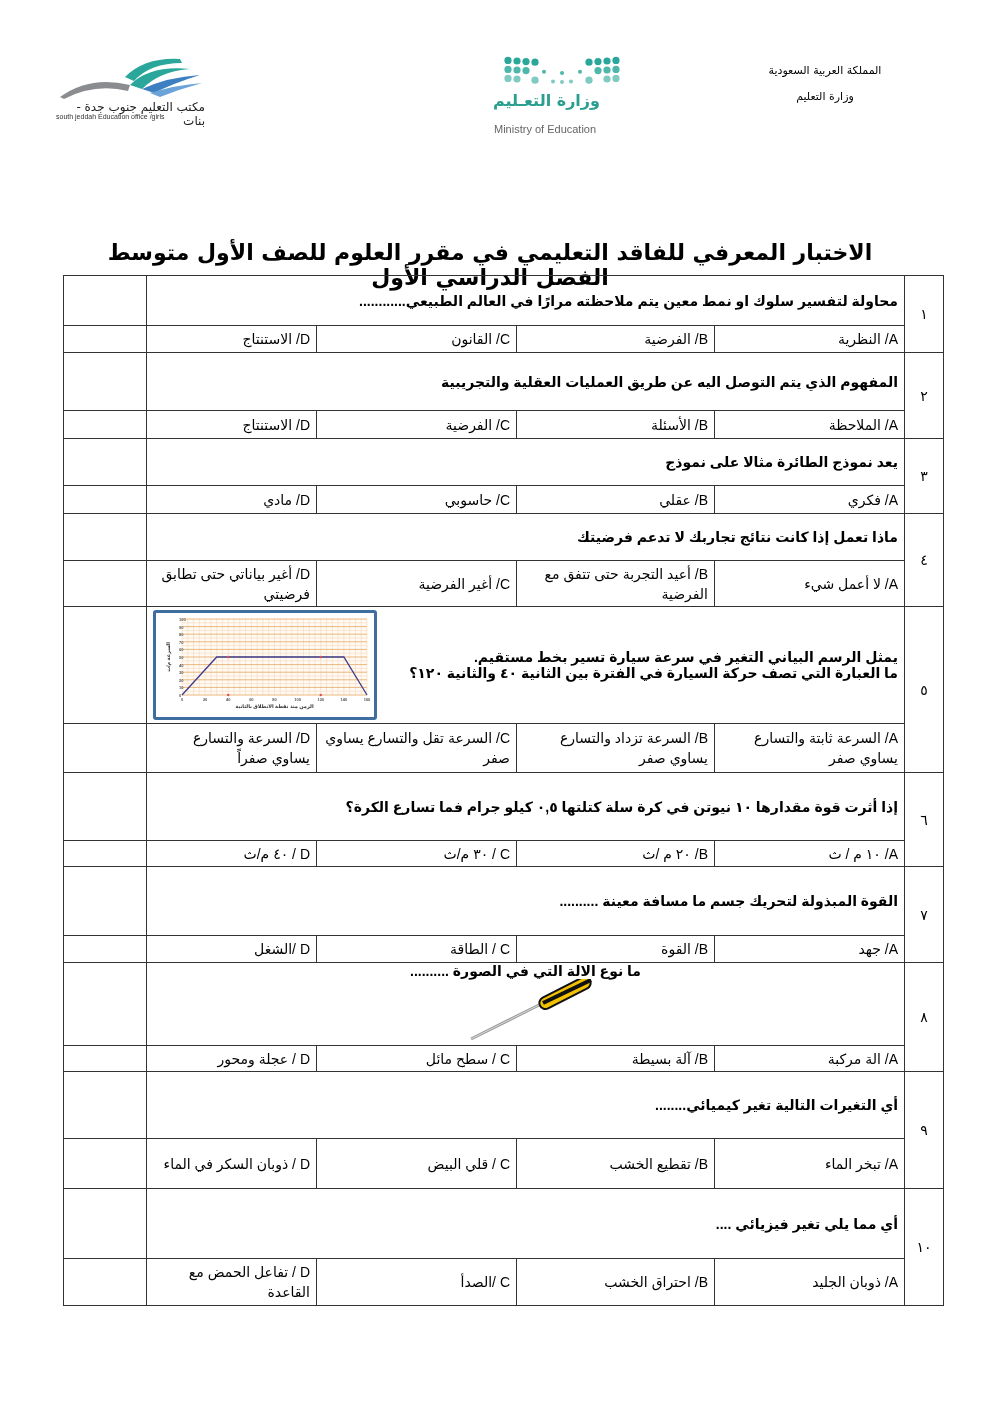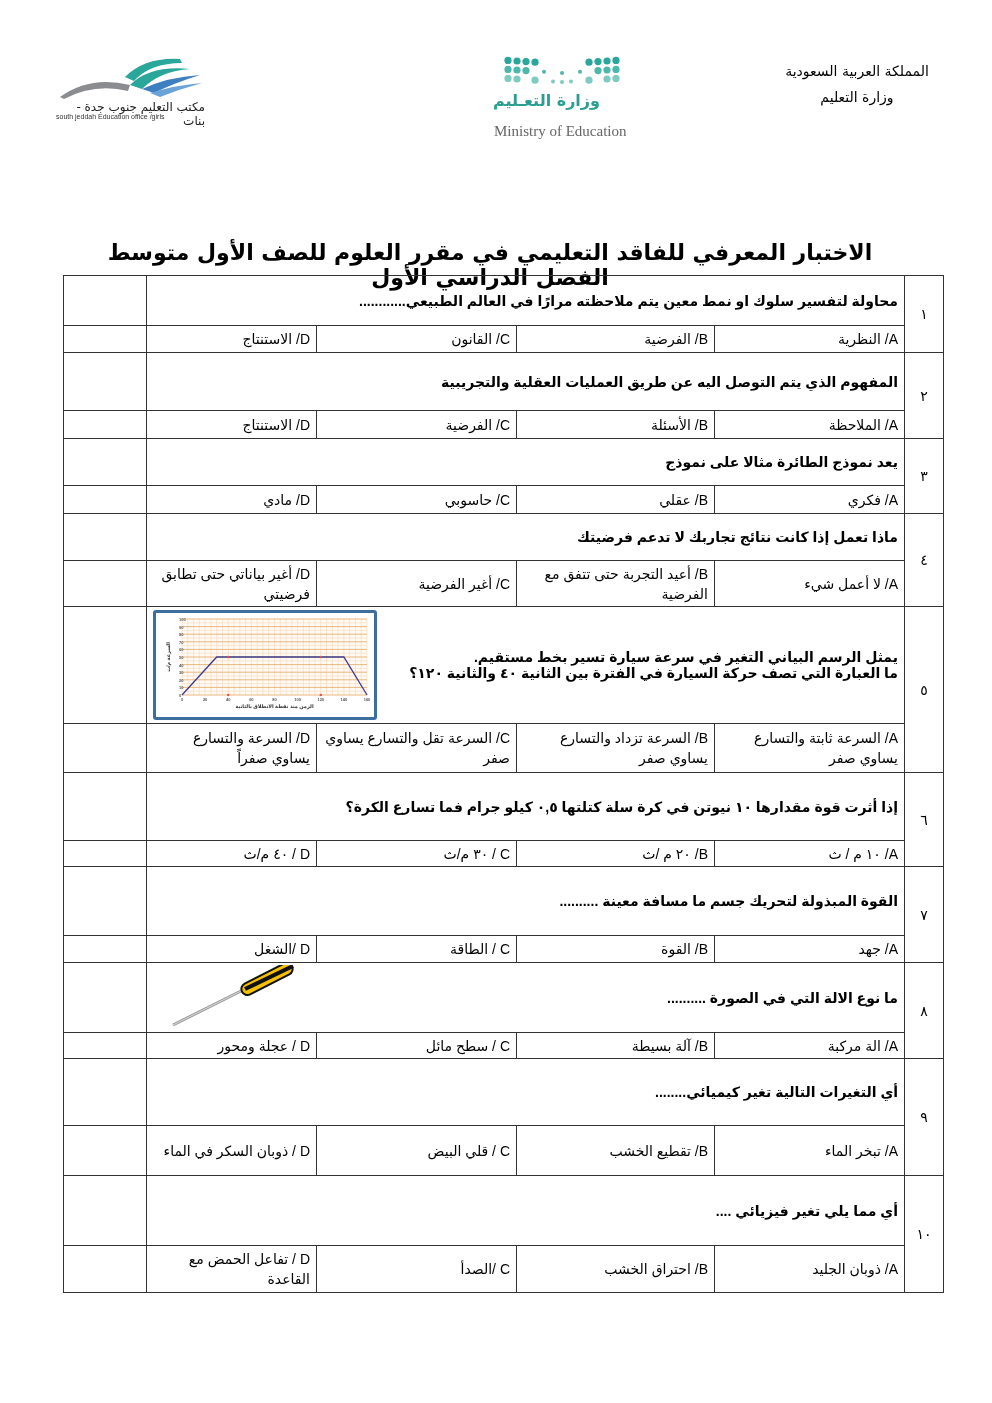--- a/index.html
+++ b/index.html
@@ -1,41 +1,41 @@
 <!DOCTYPE html>
 <html><head>
 <meta charset="utf-8">
 <style>
   html, body { margin: 0; padding: 0; background: #ffffff; }
   body { width: 992px; height: 1403px; position: relative; overflow: hidden;
          font-family: "Liberation Sans", "DejaVu Sans", sans-serif; color: #000; }
 
-  .header-right { position: absolute; top: 58px; left: 732px; width: 250px; text-align: center;
-                  font-family: "DejaVu Sans", sans-serif; font-size: 14px; line-height: 26px; direction: rtl; }
+  .header-right { position: absolute; top: 58px; left: 700px; width: 250px; text-align: center;
+                  font-family: "DejaVu Sans", sans-serif; font-size: 11px; line-height: 26px; direction: rtl; }
   .logo-left { position: absolute; left: 50px; top: 55px; width: 160px; height: 70px; }
   .logo-left .tagline-ar { position: absolute; left: 5px; top: 45px; width: 150px; text-align: right;
                            font-size: 12px; direction: rtl; color: #222; font-family: "DejaVu Sans", sans-serif; }
   .logo-left .tagline-en { position: absolute; left: 6px; top: 58px; width: 150px; font-size: 7px; color: #333; }
   .logo-center { position: absolute; left: 440px; top: 55px; width: 160px; height: 90px; margin-left: 48px; }
   .logo-center .name-ar { position: absolute; left: 5px; top: 36px; font-size: 16px; color: #2b9f8f;
                           direction: rtl; font-family: "DejaVu Sans", sans-serif; font-weight: bold; }
-  .logo-center .name-en { position: absolute; left: 6px; top: 68px; font-size: 15px; color: #666; font-family: Liberation Serif, serif; }
+  .logo-center .name-en { position: absolute; left: 6px; top: 68px; font-size: 11px; color: #666; }
 
   .doc-title { position: absolute; top: 240px; left: 100px; width: 780px; text-align: center; direction: rtl;
                font-family: "DejaVu Sans", sans-serif; font-weight: bold; font-size: 22px; }
 
   .exam { position: absolute; left: 63px; top: 275px; width: 880px; border-collapse: collapse;
           direction: rtl; table-layout: fixed; }
   .exam td { border: 1px solid #333; padding: 0 6px; font-size: 14px; vertical-align: middle; }
   .num { width: 27px; text-align: center; font-size: 13px; }
   .qtext { font-weight: bold; font-size: 14px; text-align: right; }
   .opt { text-align: right; line-height: 20px; }
   .blank { background: #fff; }
   .q5-wrap { display: flex; flex-direction: row; align-items: center; justify-content: space-between; }
-  .q8-wrap { display: flex; align-items: center; justify-content: space-between; }
+  .q8-wrap { display: flex; flex-direction: column; align-items: center; justify-content: space-between; }
   .chart-box { width: 218px; height: 104px; border: 3px solid #3e6da0; border-radius: 3px; background: #fff; }
 </style>
 </head>
 <body>
 
 <div class="header-right">
   <div>المملكة العربية السعودية</div>
   <div>وزارة التعليم</div>
 </div>
 

